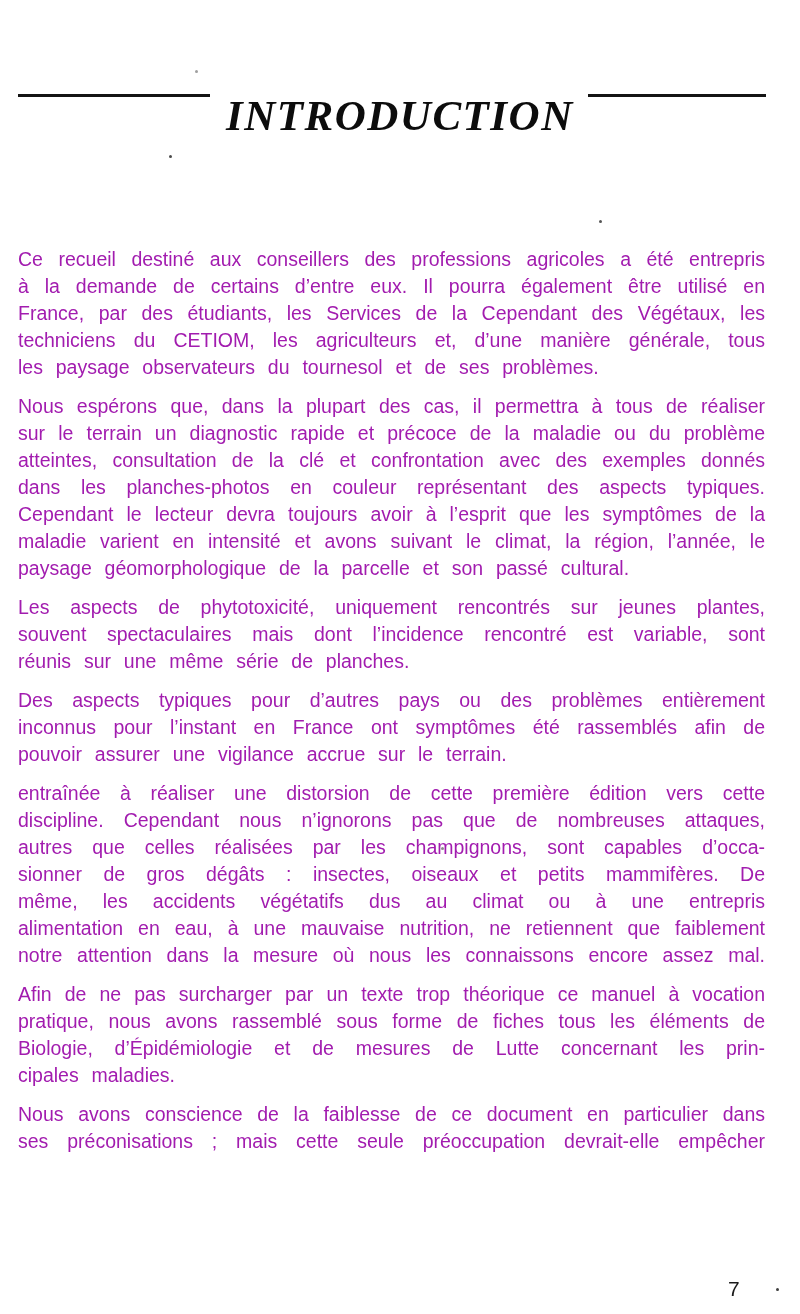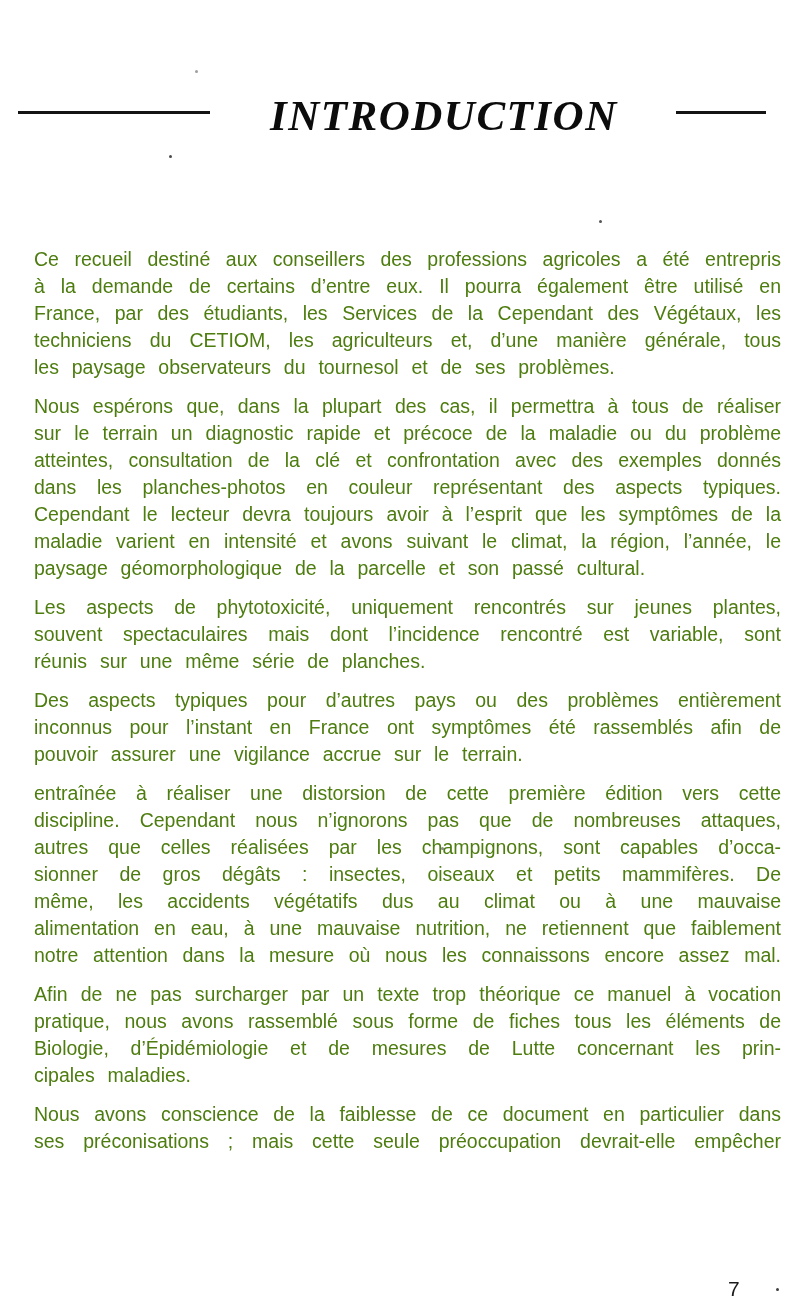--- a/index.html
+++ b/index.html
@@ -17,22 +17,21 @@
     color: #1c1c1c;
     overflow: hidden;
   }
   
   .title-row {
     position: absolute;
     top: 94px;
     left: 18px;
     right: 34px;
     display: flex;
-    align-items: center;
-    gap: 44px;
+    align-items: flex-start;
   }
   .rule {
     height: 3px;
     background: #141414;
     margin-bottom: 7px;
   }
   .rule-left { width: 192px; }
   .rule-right { flex: 1; }
   .title {
     font-family: "Liberation Serif", serif;
@@ -46,22 +45,21 @@
     white-space: nowrap;
   }
   
   .body-text {
     position: absolute;
     top: 246px;
     left: 18px;
     width: 747px;
     font-size: 19.5px;
     line-height: 27px;
-    color: #4d7c0f;
-    margin-left: 16px;
+    color: #a21caf;
   }
   .para {
     margin: 0 0 12px 0;
     padding: 0;
   }
   .line {
     display: block;
     text-align: justify;
     text-align-last: justify;
   }
@@ -131,21 +129,21 @@
       <p class="para">
         <span class="line">Des aspects typiques pour d’autres pays ou des problèmes entièrement</span>
         <span class="line">inconnus pour l’instant en France ont symptômes été rassemblés afin de</span>
         <span class="line">pouvoir assurer une vigilance accrue sur le terrain.</span>
       </p>
       <p class="para justify-last">
         <span class="line">entraînée à réaliser une distorsion de cette première édition vers cette</span>
         <span class="line">discipline. Cependant nous n’ignorons pas que de nombreuses attaques,</span>
         <span class="line">autres que celles réalisées par les champignons, sont capables d’occa-</span>
         <span class="line">sionner de gros dégâts : insectes, oiseaux et petits mammifères. De</span>
-        <span class="line">même, les accidents végétatifs dus au climat ou à une mauvaise</span>
+        <span class="line">même, les accidents végétatifs dus au climat ou à une entrepris</span>
         <span class="line">alimentation en eau, à une mauvaise nutrition, ne retiennent que faiblement</span>
         <span class="line">notre attention dans la mesure où nous les connaissons encore assez mal.</span>
       </p>
       <p class="para">
         <span class="line">Afin de ne pas surcharger par un texte trop théorique ce manuel à vocation</span>
         <span class="line">pratique, nous avons rassemblé sous forme de fiches tous les éléments de</span>
         <span class="line">Biologie, d’Épidémiologie et de mesures de Lutte concernant les prin-</span>
         <span class="line">cipales maladies.</span>
       </p>
       <p class="para justify-last">

